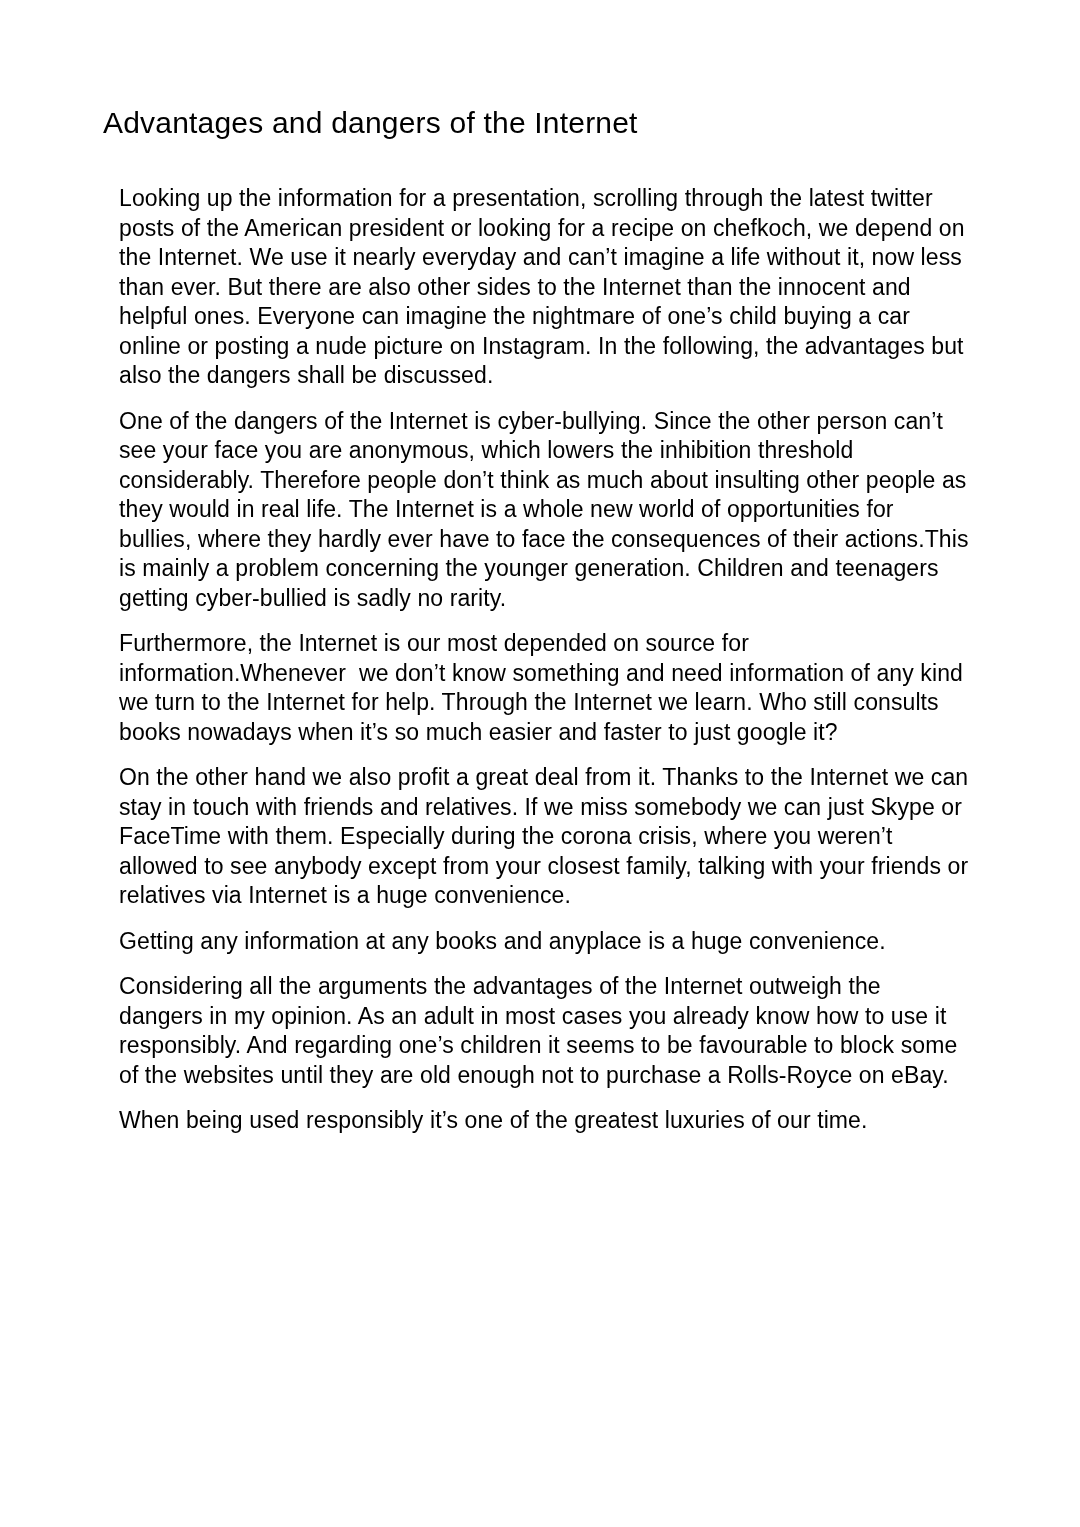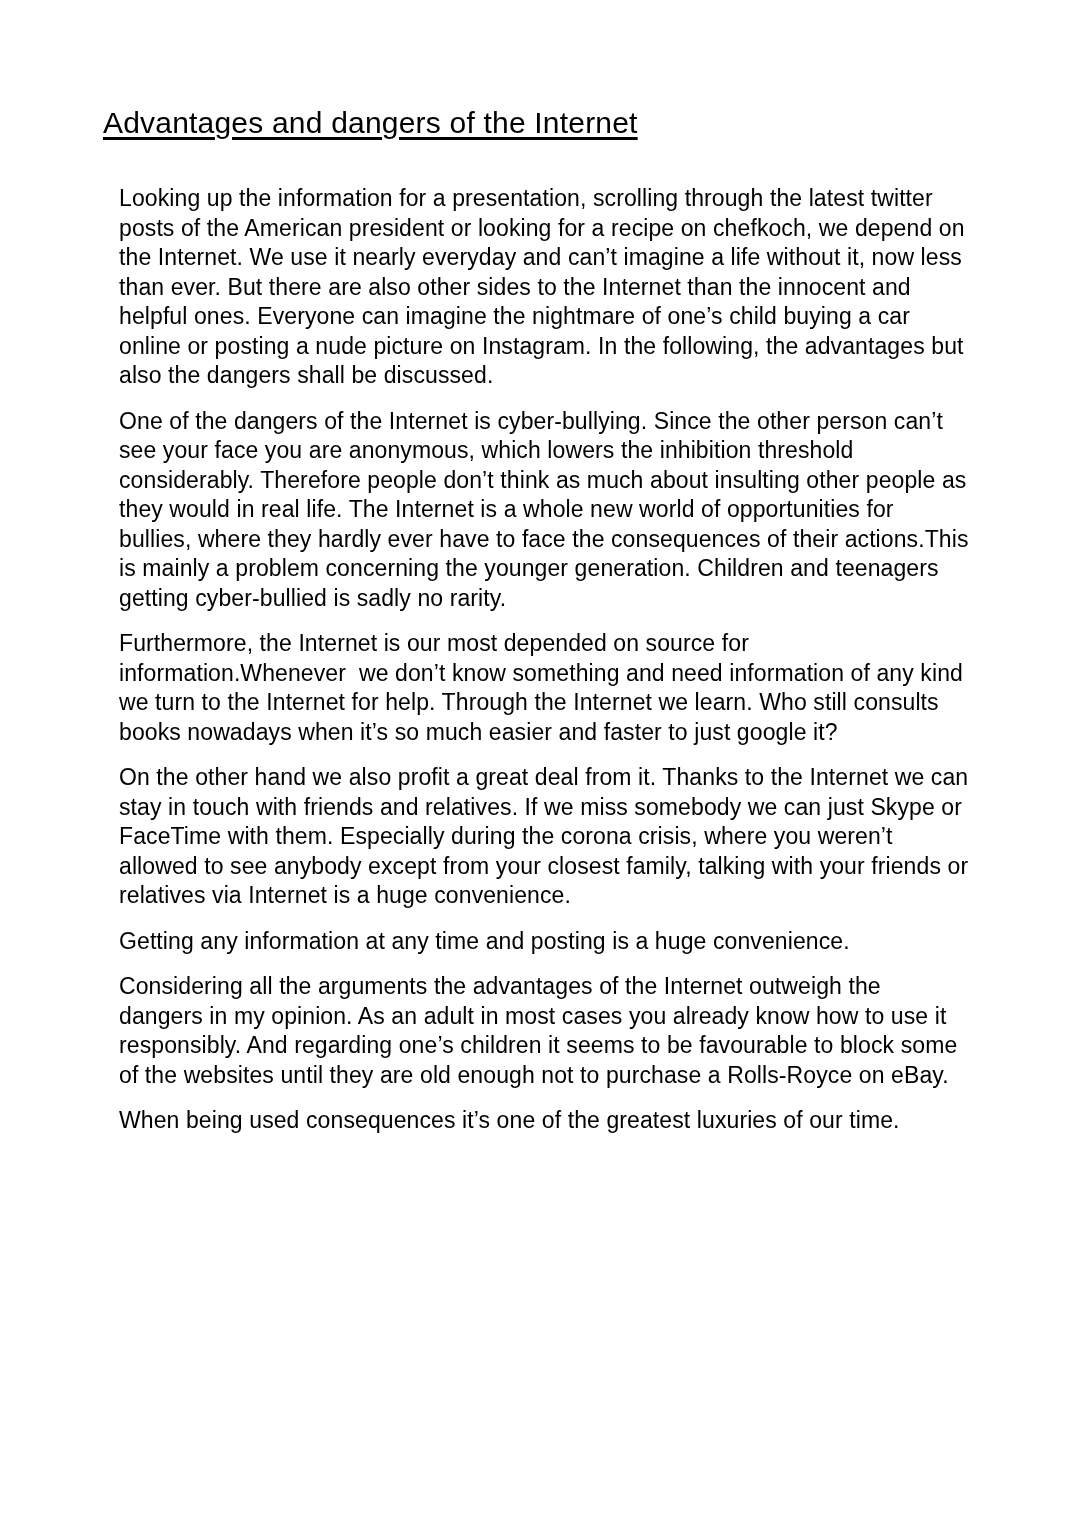--- a/index.html
+++ b/index.html
@@ -14,21 +14,20 @@
     background: #ffffff;
     box-sizing: border-box;
     padding: 106px 95px 0 103px;
     font-family: "Liberation Sans", sans-serif;
     color: #000000;
     overflow: hidden;
   }
   .doc-title {
     font-size: 30px;
     font-weight: 400;
-    text-decoration: underline;
     text-underline-offset: 4px;
     margin: 0 0 44px 0;
     letter-spacing: 0.2px;
   }
   .doc-body {
     max-width: 885px;
   }
   .doc-body p {
     margin: 16px;
     font-size: 23px;
@@ -40,17 +39,17 @@
 </head>
 <body>
 
 <div class="page">
   <h1 class="doc-title">Advantages and dangers of the Internet</h1>
   <div class="doc-body">
     <p>Looking up the information for a presentation, scrolling through the latest twitter posts of the American president or looking for a recipe on chefkoch, we depend on the Internet. We use it nearly everyday and can’t imagine a life without it, now less than ever. But there are also other sides to the Internet than the innocent and helpful ones. Everyone can imagine the nightmare of one’s child buying a car online or posting a nude picture on Instagram. In the following, the advantages but also the dangers shall be discussed.</p>
     <p>One of the dangers of the Internet is cyber-bullying. Since the other person can’t see your face you are anonymous, which lowers the inhibition threshold considerably. Therefore people don’t think as much about insulting other people as they would in real life. The Internet is a whole new world of opportunities for bullies, where they hardly ever have to face the consequences of their actions.This is mainly a problem concerning the younger generation. Children and teenagers getting cyber-bullied is sadly no rarity.</p>
     <p>Furthermore, the Internet is our most depended on source for information.Whenever  we don’t know something and need information of any kind we turn to the Internet for help. Through the Internet we learn. Who still consults books nowadays when it’s so much easier and faster to just google it?</p>
     <p>On the other hand we also profit a great deal from it. Thanks to the Internet we can stay in touch with friends and relatives. If we miss somebody we can just Skype or FaceTime with them. Especially during the corona crisis, where you weren’t allowed to see anybody except from your closest family, talking with your friends or relatives via Internet is a huge convenience.</p>
-    <p>Getting any information at any time and posting is a huge convenience.</p>
+    <p>Getting any information at any books and anyplace is a huge convenience.</p>
     <p>Considering all the arguments the advantages of the Internet outweigh the dangers in my opinion. As an adult in most cases you already know how to use it responsibly. And regarding one’s children it seems to be favourable to block some of the websites until they are old enough not to purchase a Rolls-Royce on eBay.</p>
-    <p>When being used consequences it’s one of the greatest luxuries of our time.</p>
+    <p>When being used responsibly it’s one of the greatest luxuries of our time.</p>
   </div>
 </div>
 
 </body></html>

